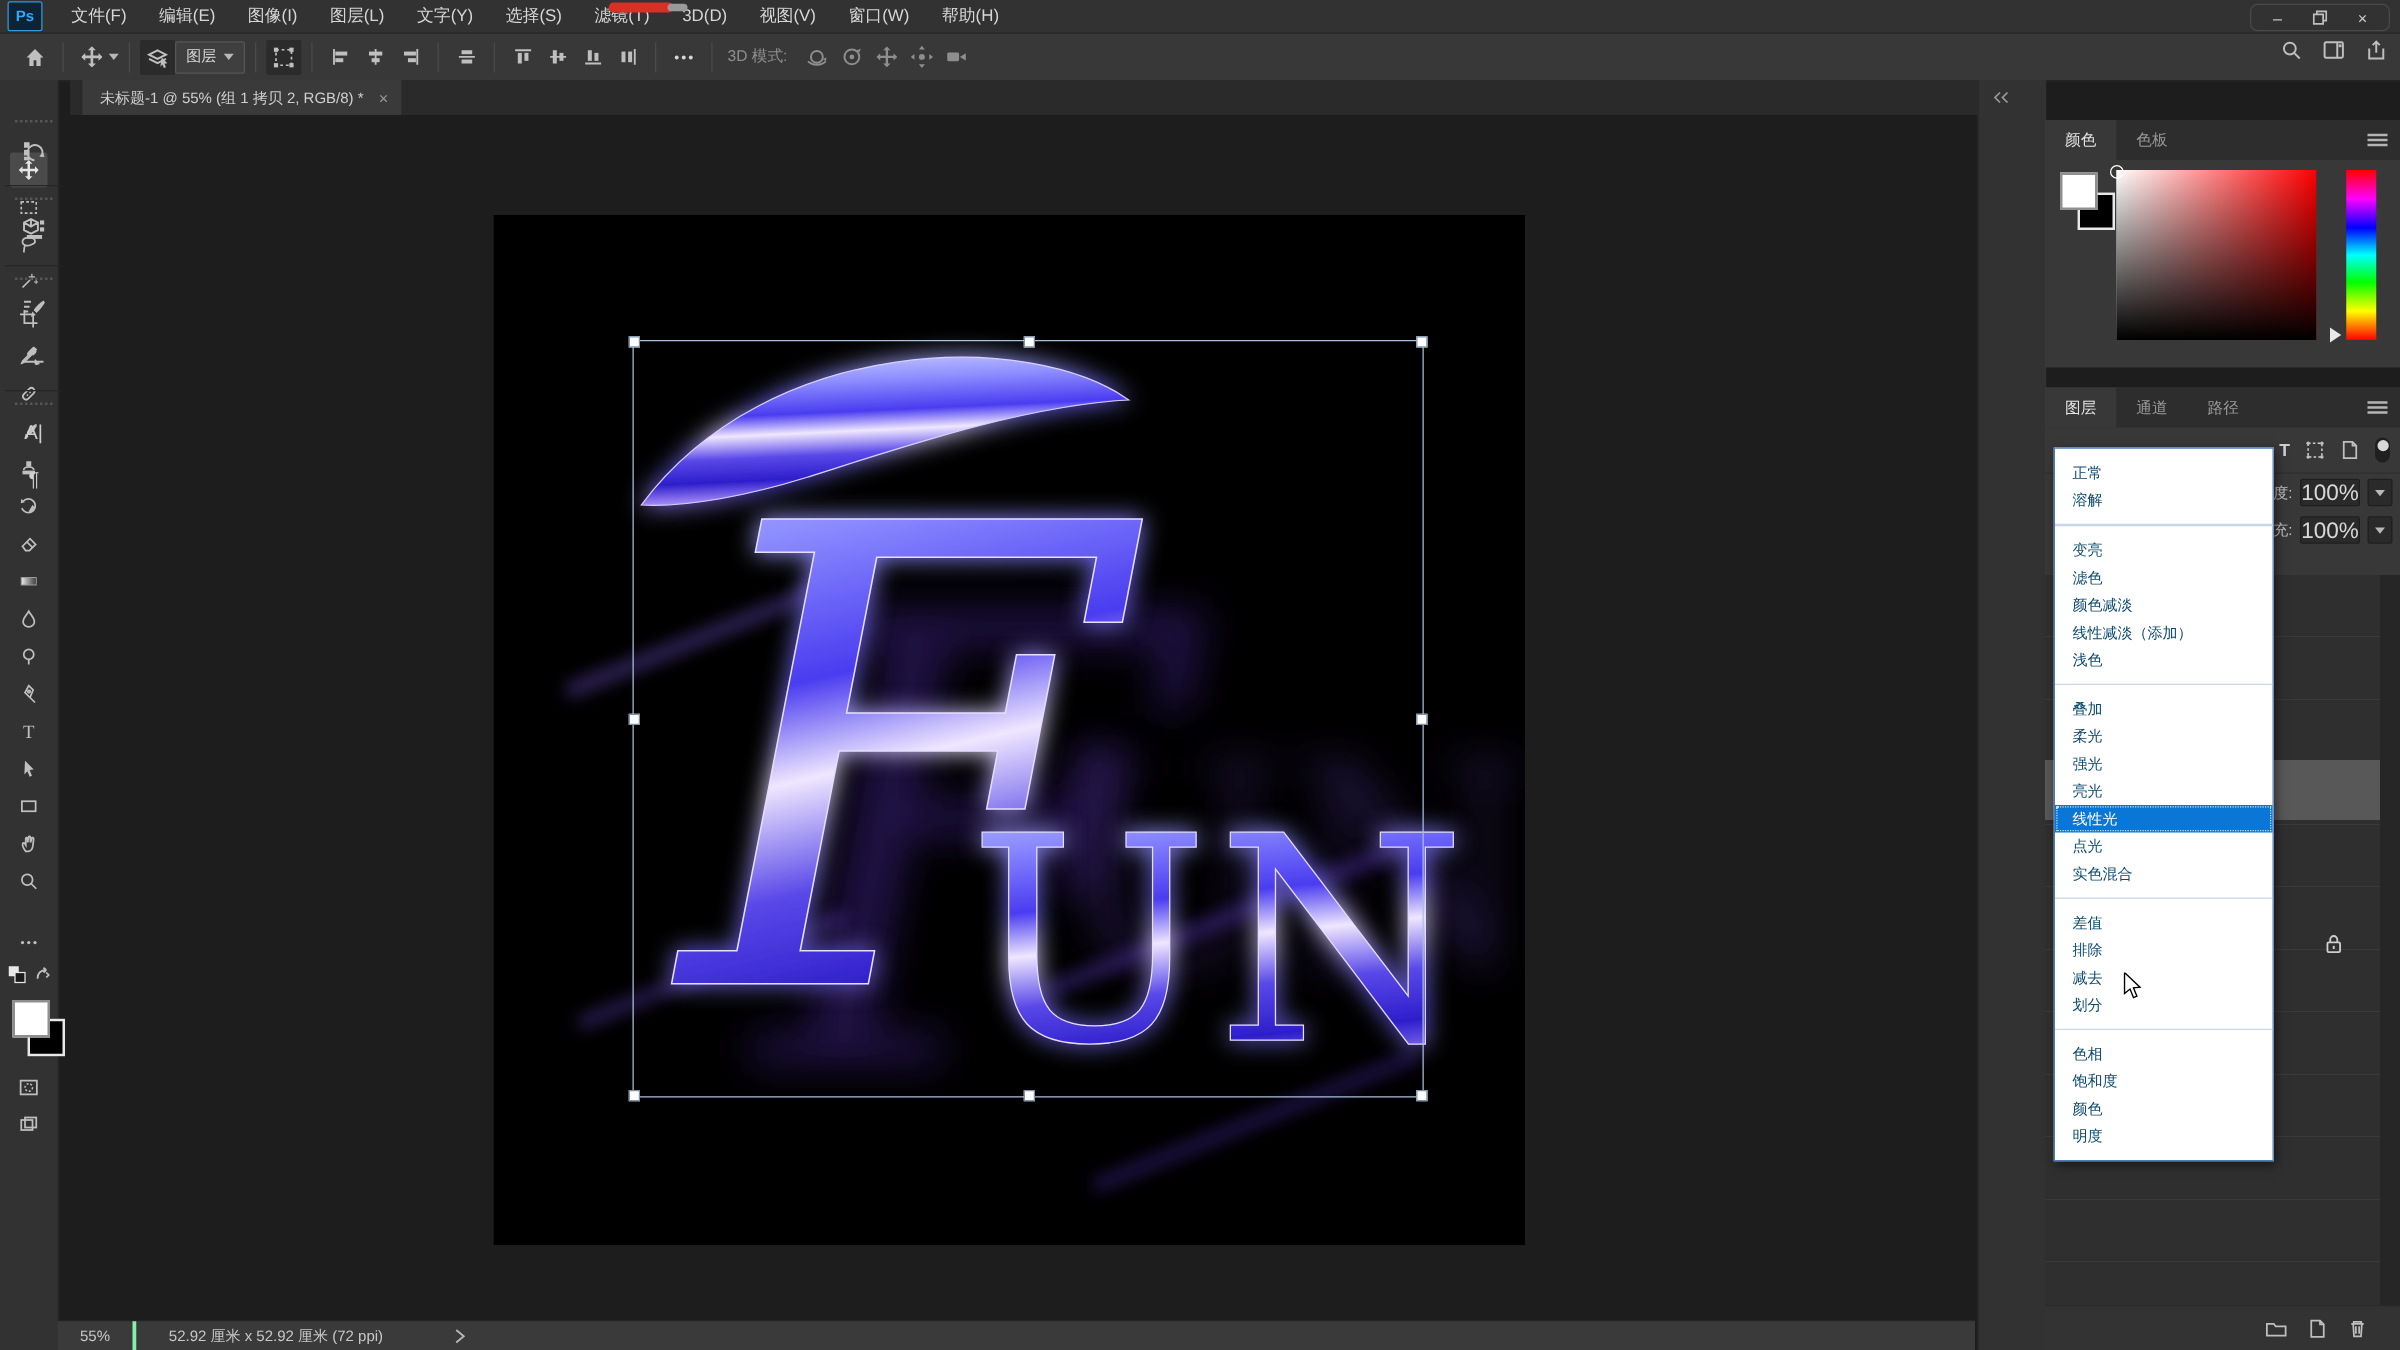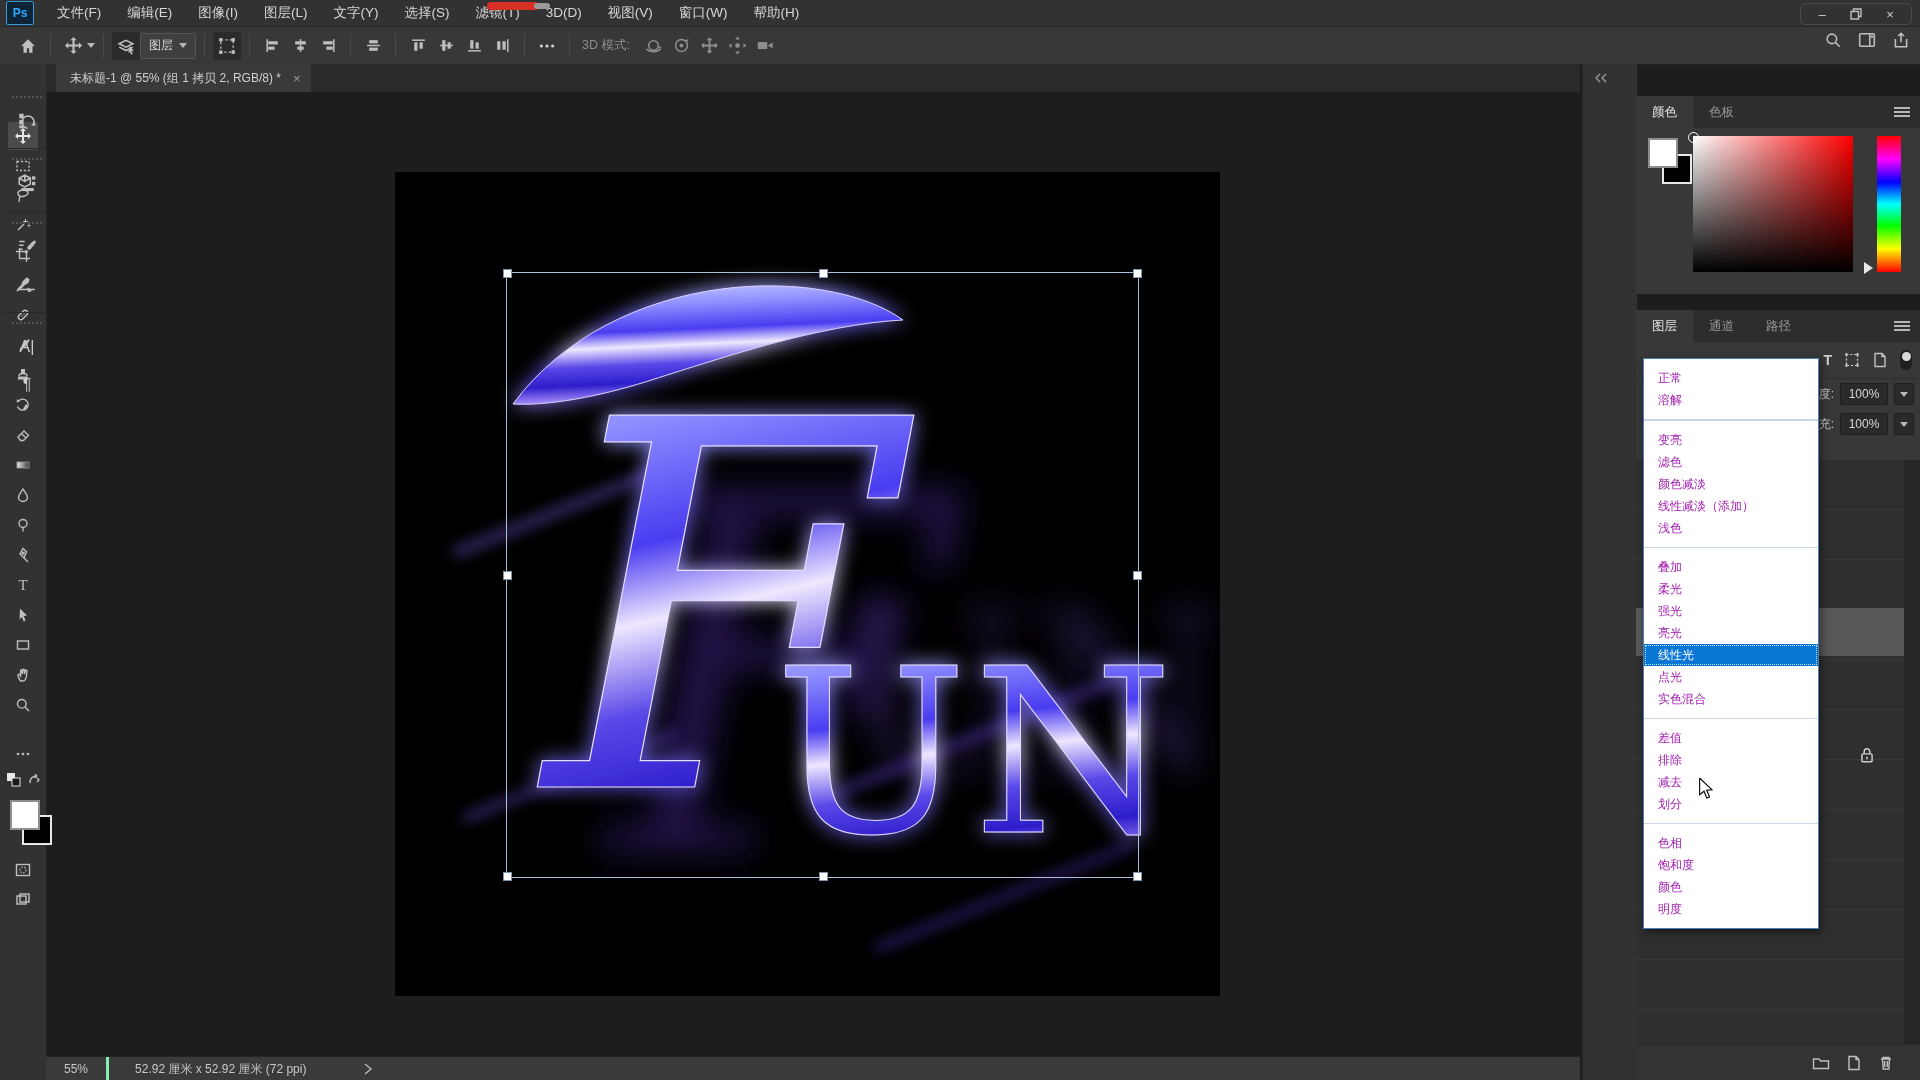--- a/index.html
+++ b/index.html
@@ -33,21 +33,21 @@
 
   
   .toolbar{left:0;top:64px;width:46px;height:1016px;background:#323232;border-right:1px solid #262626;}
   .tool-handle{left:3px;top:68px;width:6px;height:10px;color:#5a5a5a;font-size:8px;letter-spacing:1px;}
   .tool{left:8px;width:30px;height:28px;display:flex;align-items:center;justify-content:center;border-radius:2px;}
   .tool.active{background:#4b4b4b;}
   .fg-swatch{left:10px;top:800px;width:26px;height:26px;background:#ffffff;border:2px solid #8f8f8f;z-index:3;}
   .bg-swatch{left:22px;top:815px;width:26px;height:26px;background:#000000;border:2px solid #e9e9e9;z-index:2;}
 
   
-  .tabstrip{left:46px;top:64px;width:1534px;height:28px;background:#2a2a2a;border-bottom:1px solid #1c1c1c;}
+  .tabstrip{left:56px;top:64px;width:1534px;height:28px;background:#2a2a2a;border-bottom:1px solid #1c1c1c;}
   .doc-tab{position:absolute;left:10px;top:0;height:28px;background:#3a3a3a;display:flex;align-items:center;padding:0 10px 0 14px;gap:12px;font-size:12px;color:#cfcfcf;}
   .doc-tab .close{color:#9a9a9a;font-size:13px;}
   .canvas{left:395px;top:172px;width:825px;height:824px;background:#000;}
   .tbox{left:506px;top:272px;width:631px;height:604px;border:1px solid #a9c0dc;z-index:5;}
   .handle{position:absolute;width:7px;height:7px;background:#fff;border:1px solid #7e94ad;}
 
   
   .statusbar{left:46px;top:1056px;width:1534px;height:24px;background:#3a3a3a;border-top:1px solid #252525;display:flex;align-items:center;font-size:12px;color:#c8c8c8;}
   .status-zoom{padding:0 18px;border-right:3px solid #86efac;height:100%;display:flex;align-items:center;}
   .status-size{padding:0 26px;}
@@ -73,36 +73,36 @@
   .grad-marker{position:absolute;left:52px;top:36px;width:9px;height:9px;border:1.5px solid #fff;border-radius:50%;}
   .hue-strip{position:absolute;left:241px;top:40px;width:24px;height:136px;
     background:linear-gradient(to bottom,#f00 0%,#f0f 17%,#00f 34%,#0ff 50%,#0f0 66%,#ff0 83%,#f00 100%);}
   .hue-slider{position:absolute;left:228px;top:166px;width:0;height:0;border-top:6px solid transparent;border-bottom:6px solid transparent;border-left:9px solid #e8e8e8;}
   .mini-fg{position:absolute;left:12px;top:42px;width:26px;height:26px;background:#fff;border:2px solid #8f8f8f;z-index:2;}
   .mini-bg{position:absolute;left:26px;top:58px;width:26px;height:26px;background:#000;border:2px solid #e9e9e9;}
 
   .layers-panel{left:1636px;top:310px;width:284px;height:770px;}
   .filter-row{height:36px;display:flex;align-items:center;justify-content:flex-end;gap:12px;padding-right:8px;border-bottom:1px solid #2e2e2e;}
   .prop-row{height:30px;display:flex;align-items:center;justify-content:flex-end;gap:6px;padding-right:6px;font-size:12px;color:#c4c4c4;}
-  .val-box{width:46px;height:20px;background:#2a2a2a;border:1px solid #1f1f1f;border-radius:2px;display:flex;align-items:center;justify-content:center;font-size:12px;color:#d8d8d8;}
+  .val-box{width:46px;height:20px;background:#2a2a2a;border:1px solid #1f1f1f;border-radius:2px;display:flex;align-items:center;justify-content:center;font-size:18px;color:#d8d8d8;}
   .chev-box{width:18px;height:20px;background:#2a2a2a;border:1px solid #1f1f1f;border-radius:2px;display:flex;align-items:center;justify-content:center;}
   .layer-list{position:absolute;left:0;top:150px;width:268px;height:584px;background:#2f2f2f;
       background-image:repeating-linear-gradient(to bottom,#2f2f2f 0px,#2f2f2f 49px,#3a3a3a 49px,#3a3a3a 50px);}
   .layer-scroll{position:absolute;left:268px;top:150px;width:16px;height:584px;background:#262626;}
   .sel-row{position:absolute;left:0;top:298px;width:268px;height:48px;background:#585858;}
   .lock{position:absolute;left:222px;top:436px;}
   .layers-bottom{position:absolute;left:0;top:734px;width:284px;height:36px;background:#333333;border-top:1px solid #2a2a2a;display:flex;align-items:center;justify-content:flex-end;gap:16px;padding-right:26px;box-sizing:border-box;}
   .toggle-pill{width:12px;height:20px;background:#1f1f1f;border-radius:6px;position:relative;}
   .toggle-pill::after{content:"";position:absolute;left:1.5px;top:1.5px;width:9px;height:9px;border-radius:50%;background:#d8d8d8;}
 
   
   .blend-menu{left:1643px;top:358px;width:174px;background:#ffffff;border:1px solid #4a7ebb;z-index:50;box-shadow:2px 3px 8px rgba(0,0,0,.5);}
   .bm-group{padding:8px 0;}
   .bm-sep{height:1px;background:#c9d6e4;}
-  .bm-item{height:22px;line-height:22px;padding-left:14px;font-size:12px;color:#a21caf;}
+  .bm-item{height:22px;line-height:22px;padding-left:14px;font-size:12px;color:#0c4a6e;}
   .bm-item.sel{background:#0a77d7;color:#fff;outline:1px dotted #bfe0ff;outline-offset:-2px;}
   .cursor{z-index:60;}
 </style>
 </head>
 <body>
 
 <div id="app">
 
   <div class="menubar abs">
     <div class="ps-logo">Ps</div>

